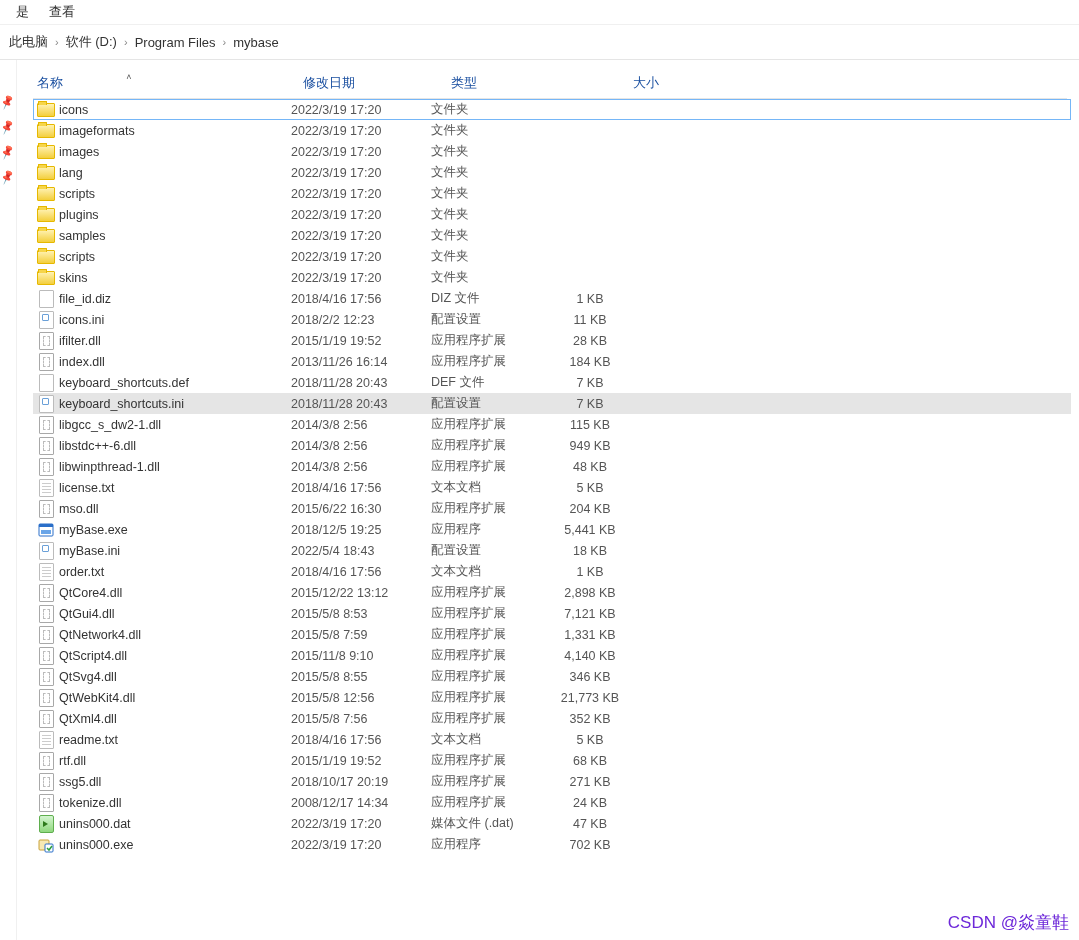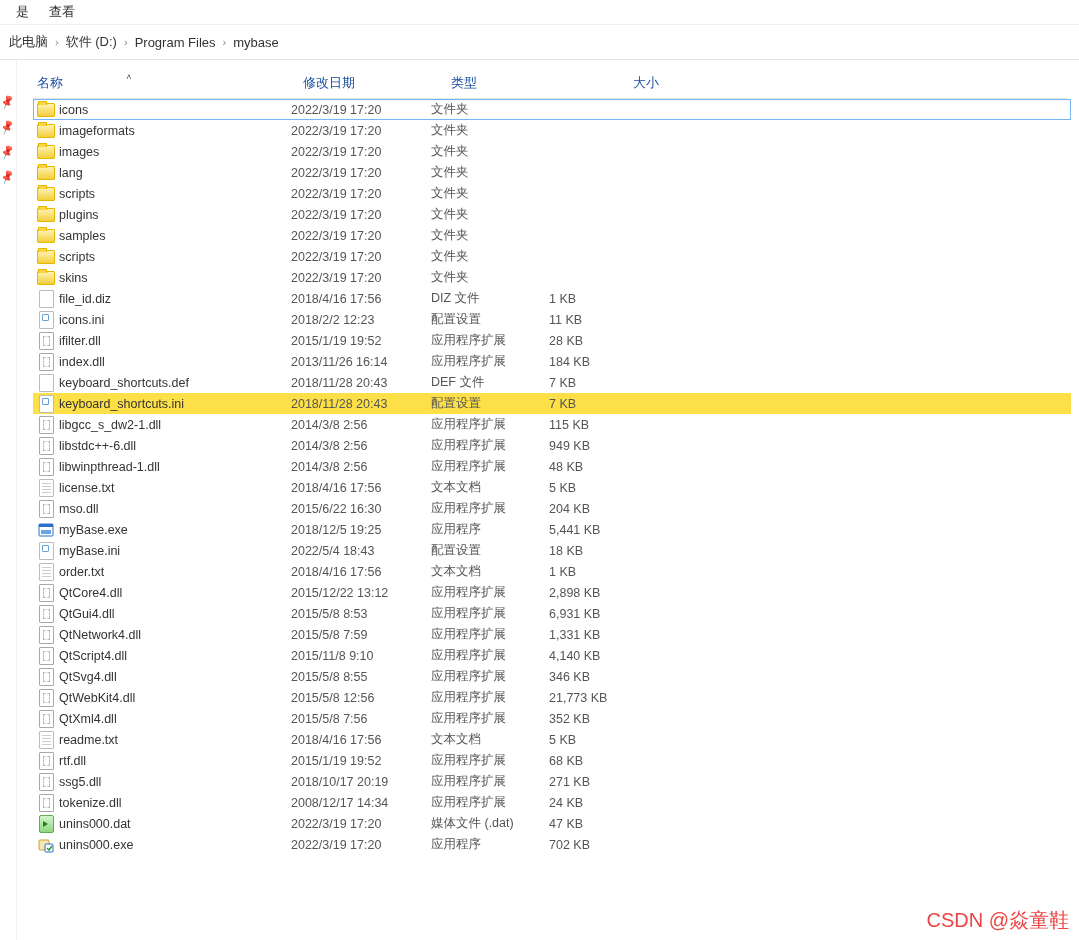--- a/index.html
+++ b/index.html
@@ -15,39 +15,39 @@
   .list-wrap{flex:1;padding:8px 0 0 16px;overflow:auto}
   .hdr-row{display:flex;align-items:center;height:30px;color:#1a4fa0;border-bottom:1px solid #e5e5e5;margin-right:12px;user-select:none}
   .hdr-row .col{padding:0 4px}
   .col-name{width:258px;display:flex;align-items:center}
   .col-date{width:140px}
   .col-type{width:118px}
   .col-size{width:82px;text-align:right}
   .sort-ind{flex:1;text-align:center;font-size:9px;color:#555;margin-top:-12px;margin-left:-100px}
   .row{display:flex;align-items:center;height:21px;margin-right:8px;font-size:12.5px;color:#333}
   .row.sel-outline{outline:1px solid #75b6f7;outline-offset:-1px}
-  .row.sel-fill{background:#fde047}
+  .row.sel-fill{background:#e5e5e5}
   .row .ic{width:18px;height:18px;display:inline-flex;align-items:center;justify-content:center;margin-right:4px;margin-left:4px}
   .row .nm{width:232px;overflow:hidden;white-space:nowrap;text-overflow:ellipsis}
   .row .dt{width:140px;color:#555}
   .row .ty{width:118px;color:#555}
-  .row .sz{width:82px;text-align:left;color:#555;padding-right:4px}
+  .row .sz{width:82px;text-align:center;color:#555;padding-right:4px}
   
   .ic-folder{width:16px;height:12px;background:linear-gradient(#fff2b3,#f3cf3e);border:1px solid #e6b800;border-radius:1px;position:relative}
   .ic-folder:before{content:"";position:absolute;top:-3px;left:0;width:7px;height:3px;background:#f6d54a;border:1px solid #e6b800;border-bottom:none;border-radius:1px 1px 0 0}
   .ic-file{width:13px;height:16px;border:1px solid #bbb;background:#fff;border-radius:1px;position:relative}
   .ic-file.txt:after{content:"";position:absolute;left:2px;right:2px;top:3px;height:1px;background:#ccc;box-shadow:0 3px 0 #ccc,0 6px 0 #ccc,0 9px 0 #ccc}
   .ic-file.dll{border-color:#a8a8a8}
   .ic-file.dll:after{content:"";position:absolute;inset:3px;border:1px dashed #bbb}
   .ic-file.ini:after{content:"";position:absolute;left:2px;top:2px;width:5px;height:5px;border:1px solid #6aa0d8;border-radius:1px}
   .ic-exe{width:16px;height:16px;display:inline-block}
   .ic-dat{width:13px;height:16px;background:linear-gradient(#d4f5d0,#8fd87e);border:1px solid #5fae4e;border-radius:2px;position:relative}
   .ic-dat:before{content:"";position:absolute;left:3px;top:5px;width:0;height:0;border-left:5px solid #2d7a1c;border-top:3px solid transparent;border-bottom:3px solid transparent}
   .ic-uninst{width:16px;height:16px;display:inline-block}
-  .watermark{position:absolute;bottom:6px;right:10px;color:#ef4444;font-size:20px}
+  .watermark{position:absolute;bottom:6px;right:10px;color:#6d28d9;font-size:17px}
 </style>
 </head>
 <body>
 
 <div class="menubar">
   <span>是</span>
   <span>查看</span>
 </div>
 
 <div class="addr-area">
@@ -302,21 +302,21 @@
           <span class="ty">应用程序扩展</span>
           <span class="sz">2,898 KB</span>
         </div>
         <div class="row">
           <span class="ic">
             <div class="ic-file dll"></div>
           </span>
           <span class="nm">QtGui4.dll</span>
           <span class="dt">2015/5/8 8:53</span>
           <span class="ty">应用程序扩展</span>
-          <span class="sz">6,931 KB</span>
+          <span class="sz">7,121 KB</span>
         </div>
         <div class="row">
           <span class="ic">
             <div class="ic-file dll"></div>
           </span>
           <span class="nm">QtNetwork4.dll</span>
           <span class="dt">2015/5/8 7:59</span>
           <span class="ty">应用程序扩展</span>
           <span class="sz">1,331 KB</span>
         </div>

